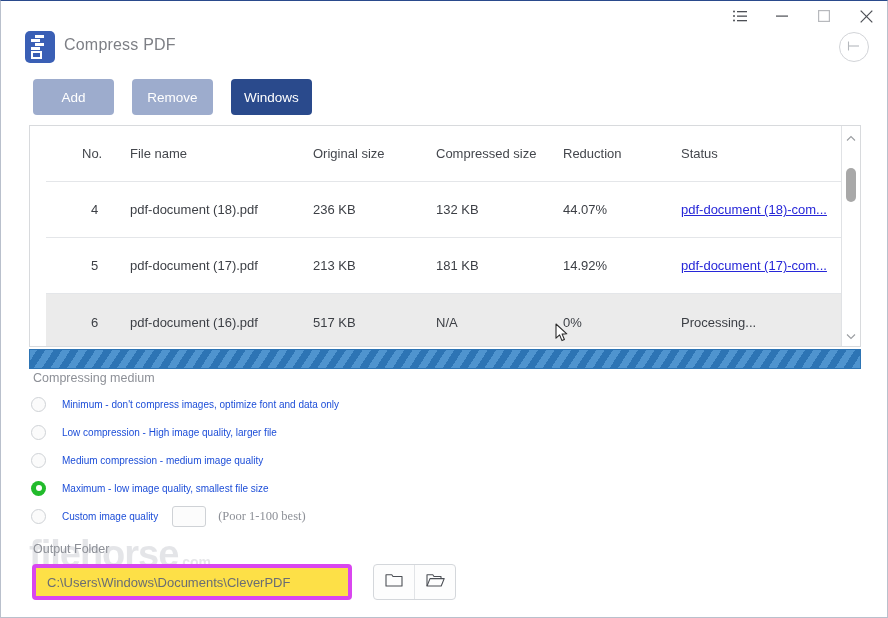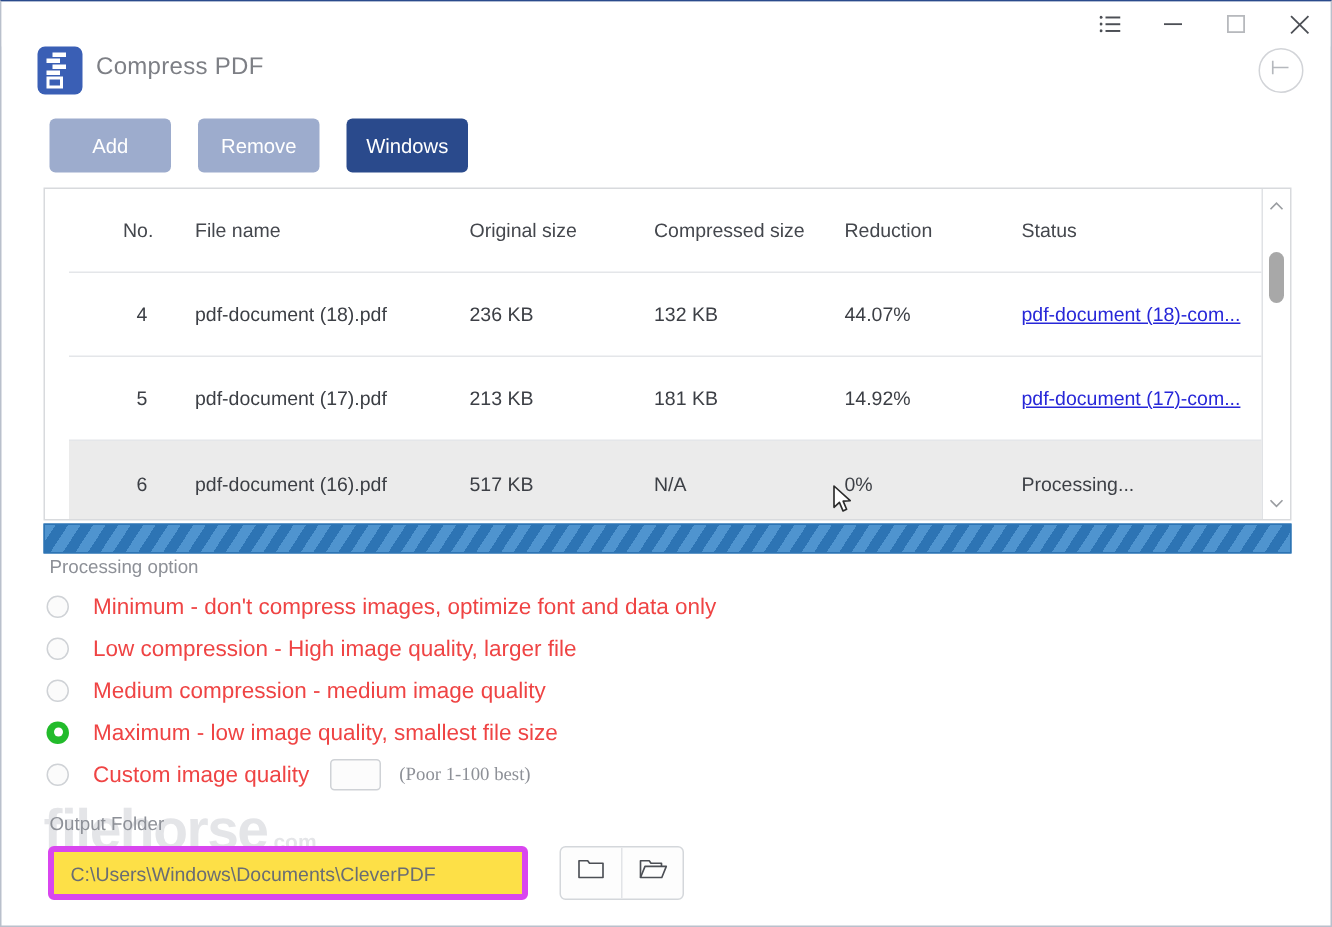--- a/index.html
+++ b/index.html
@@ -245,22 +245,22 @@
   .radio.on::after {
     content: "";
     position: absolute;
     left: 4.5px; top: 4.5px;
     width: 6px; height: 6px;
     border-radius: 50%;
     background: #ffffff;
   }
   .opt-label {
     margin-left: 16px;
-    font-size: 15px;
-    color: #ef4444;
+    font-size: 10px;
+    color: #1d4ed8;
     text-align: right;
   }
   .quality-input {
     margin-left: 14px;
     width: 34px; height: 21px;
     border: 1px solid #cfd2d6;
     border-radius: 3px;
     background: #fcfcfc;
     box-sizing: border-box;
     font-family: "Liberation Sans", sans-serif;
@@ -457,21 +457,21 @@
           <svg width="10" height="7" viewBox="0 0 10 7">
             <polyline points="1,1.5 5,5.5 9,1.5" fill="none" stroke="#9a9da1" stroke-width="1.1"></polyline>
           </svg>
         </span>
       </div>
     </div>
   </div>
 
   <div class="progress"></div>
 
-  <div class="section-label" id="compressing-option-label">Processing option</div>
+  <div class="section-label" id="compressing-option-label">Compressing medium</div>
 
   <div class="opt-list">
     <div class="opt">
       <span class="radio"></span>
       <span class="opt-label">Minimum - don't compress images, optimize font and data only</span>
     </div>
     <div class="opt">
       <span class="radio"></span>
       <span class="opt-label">Low compression - High image quality, larger file</span>
     </div>

